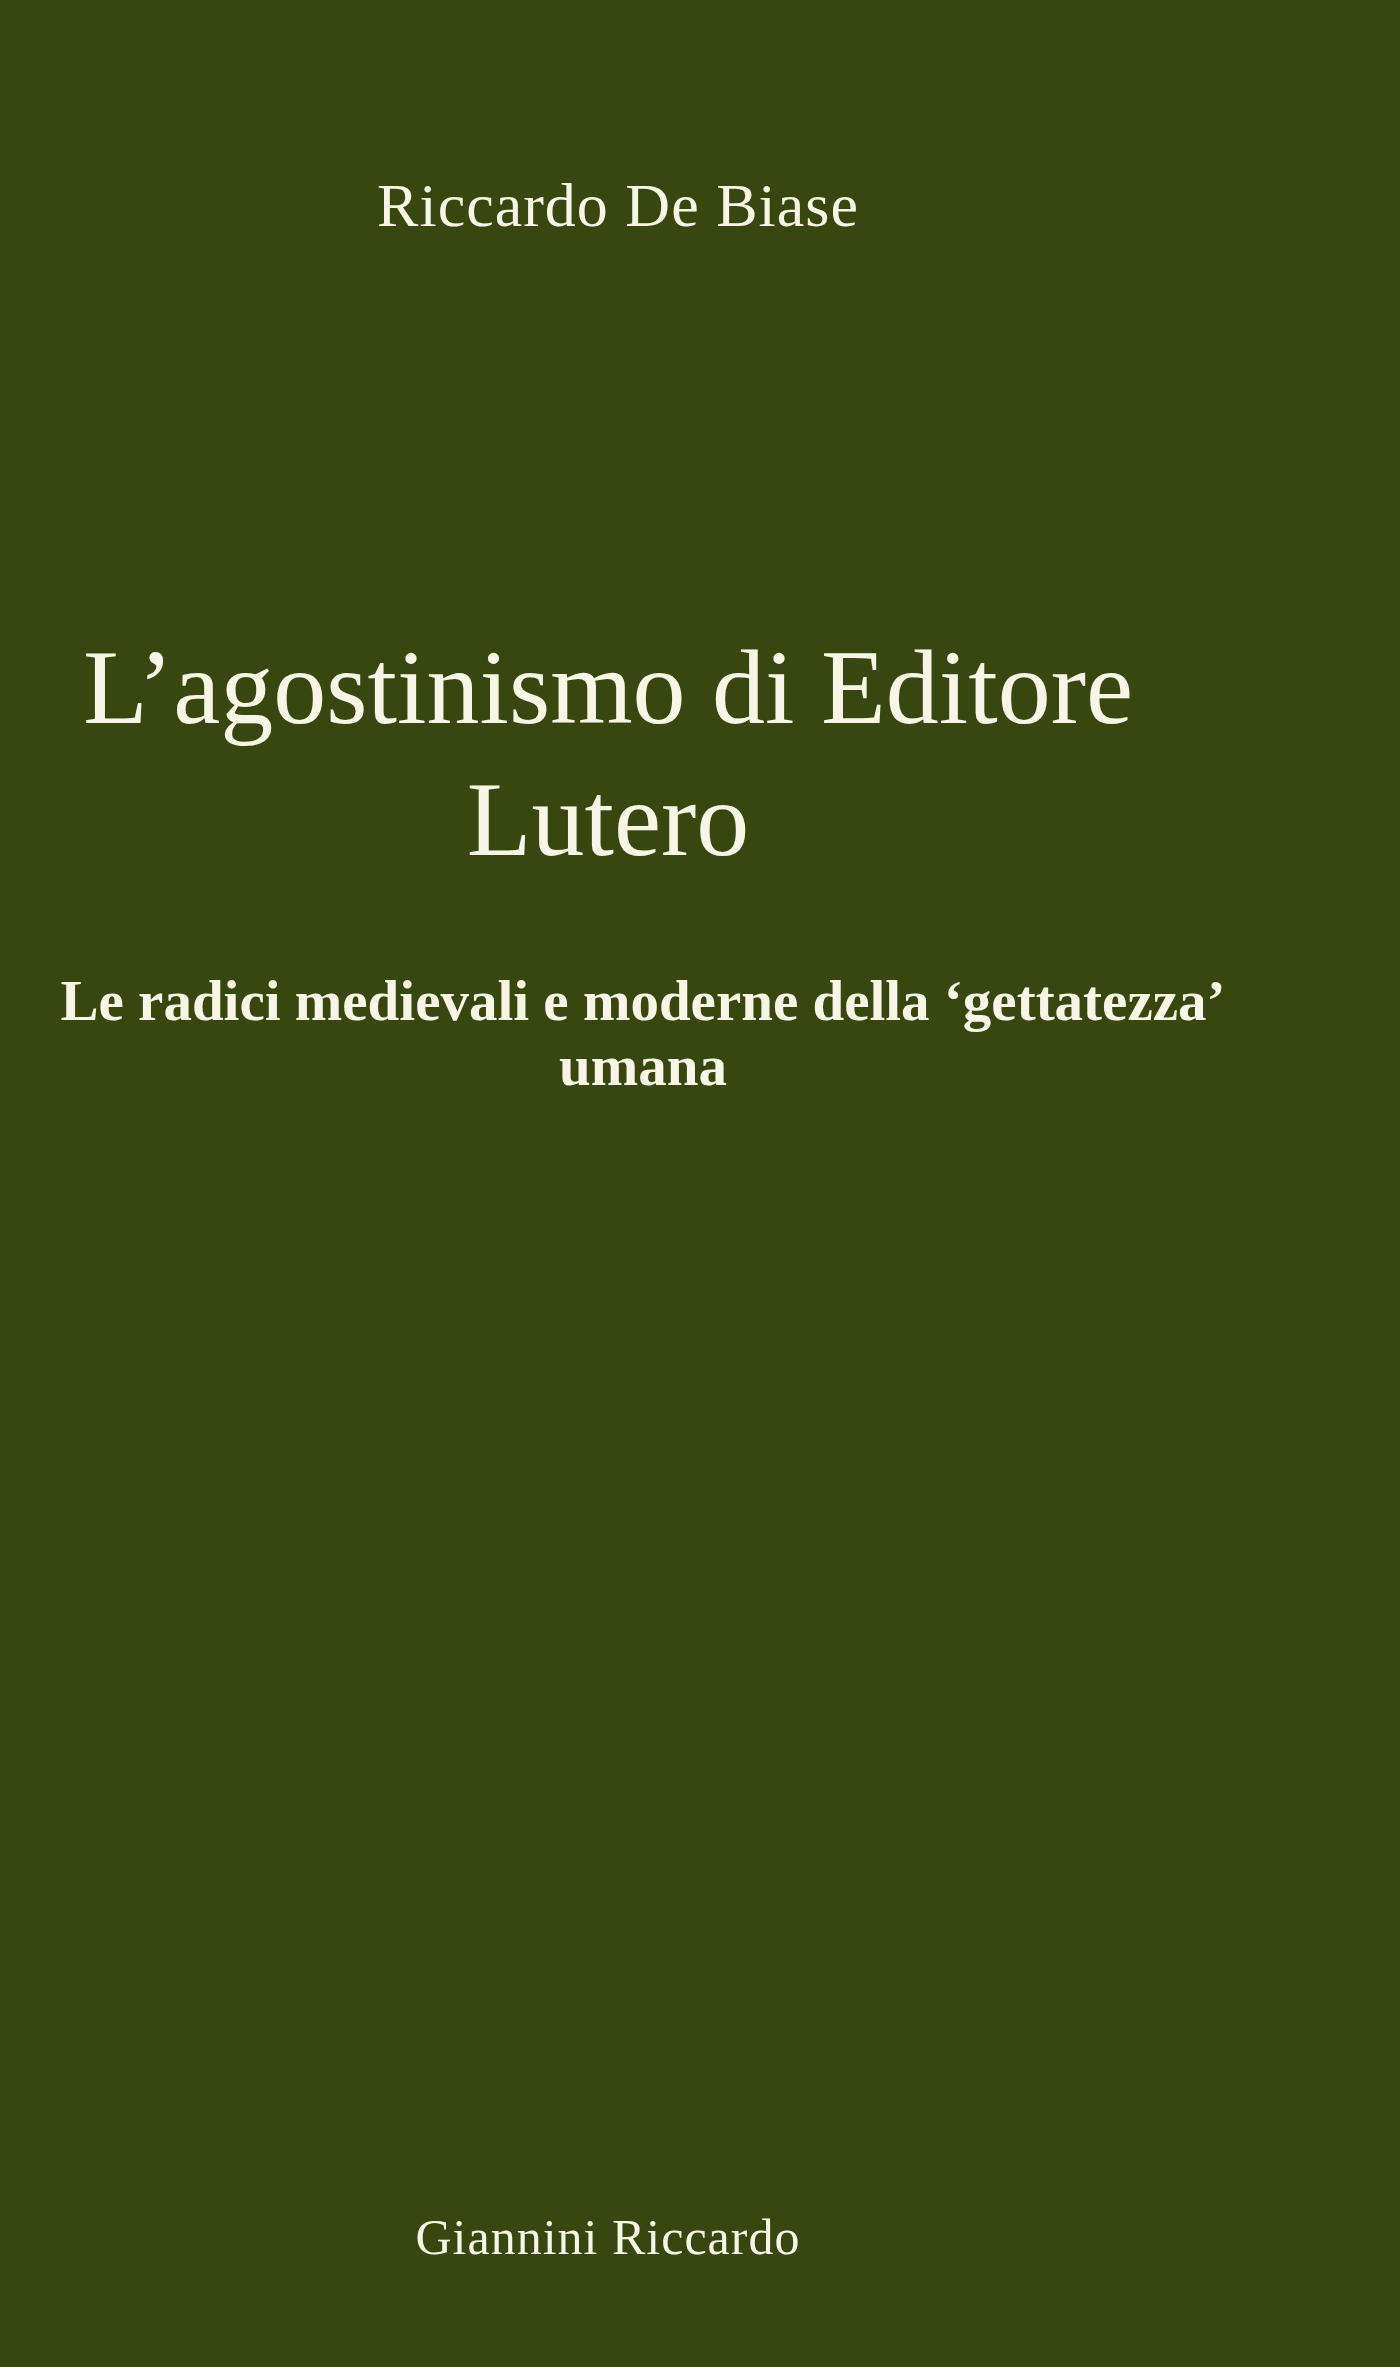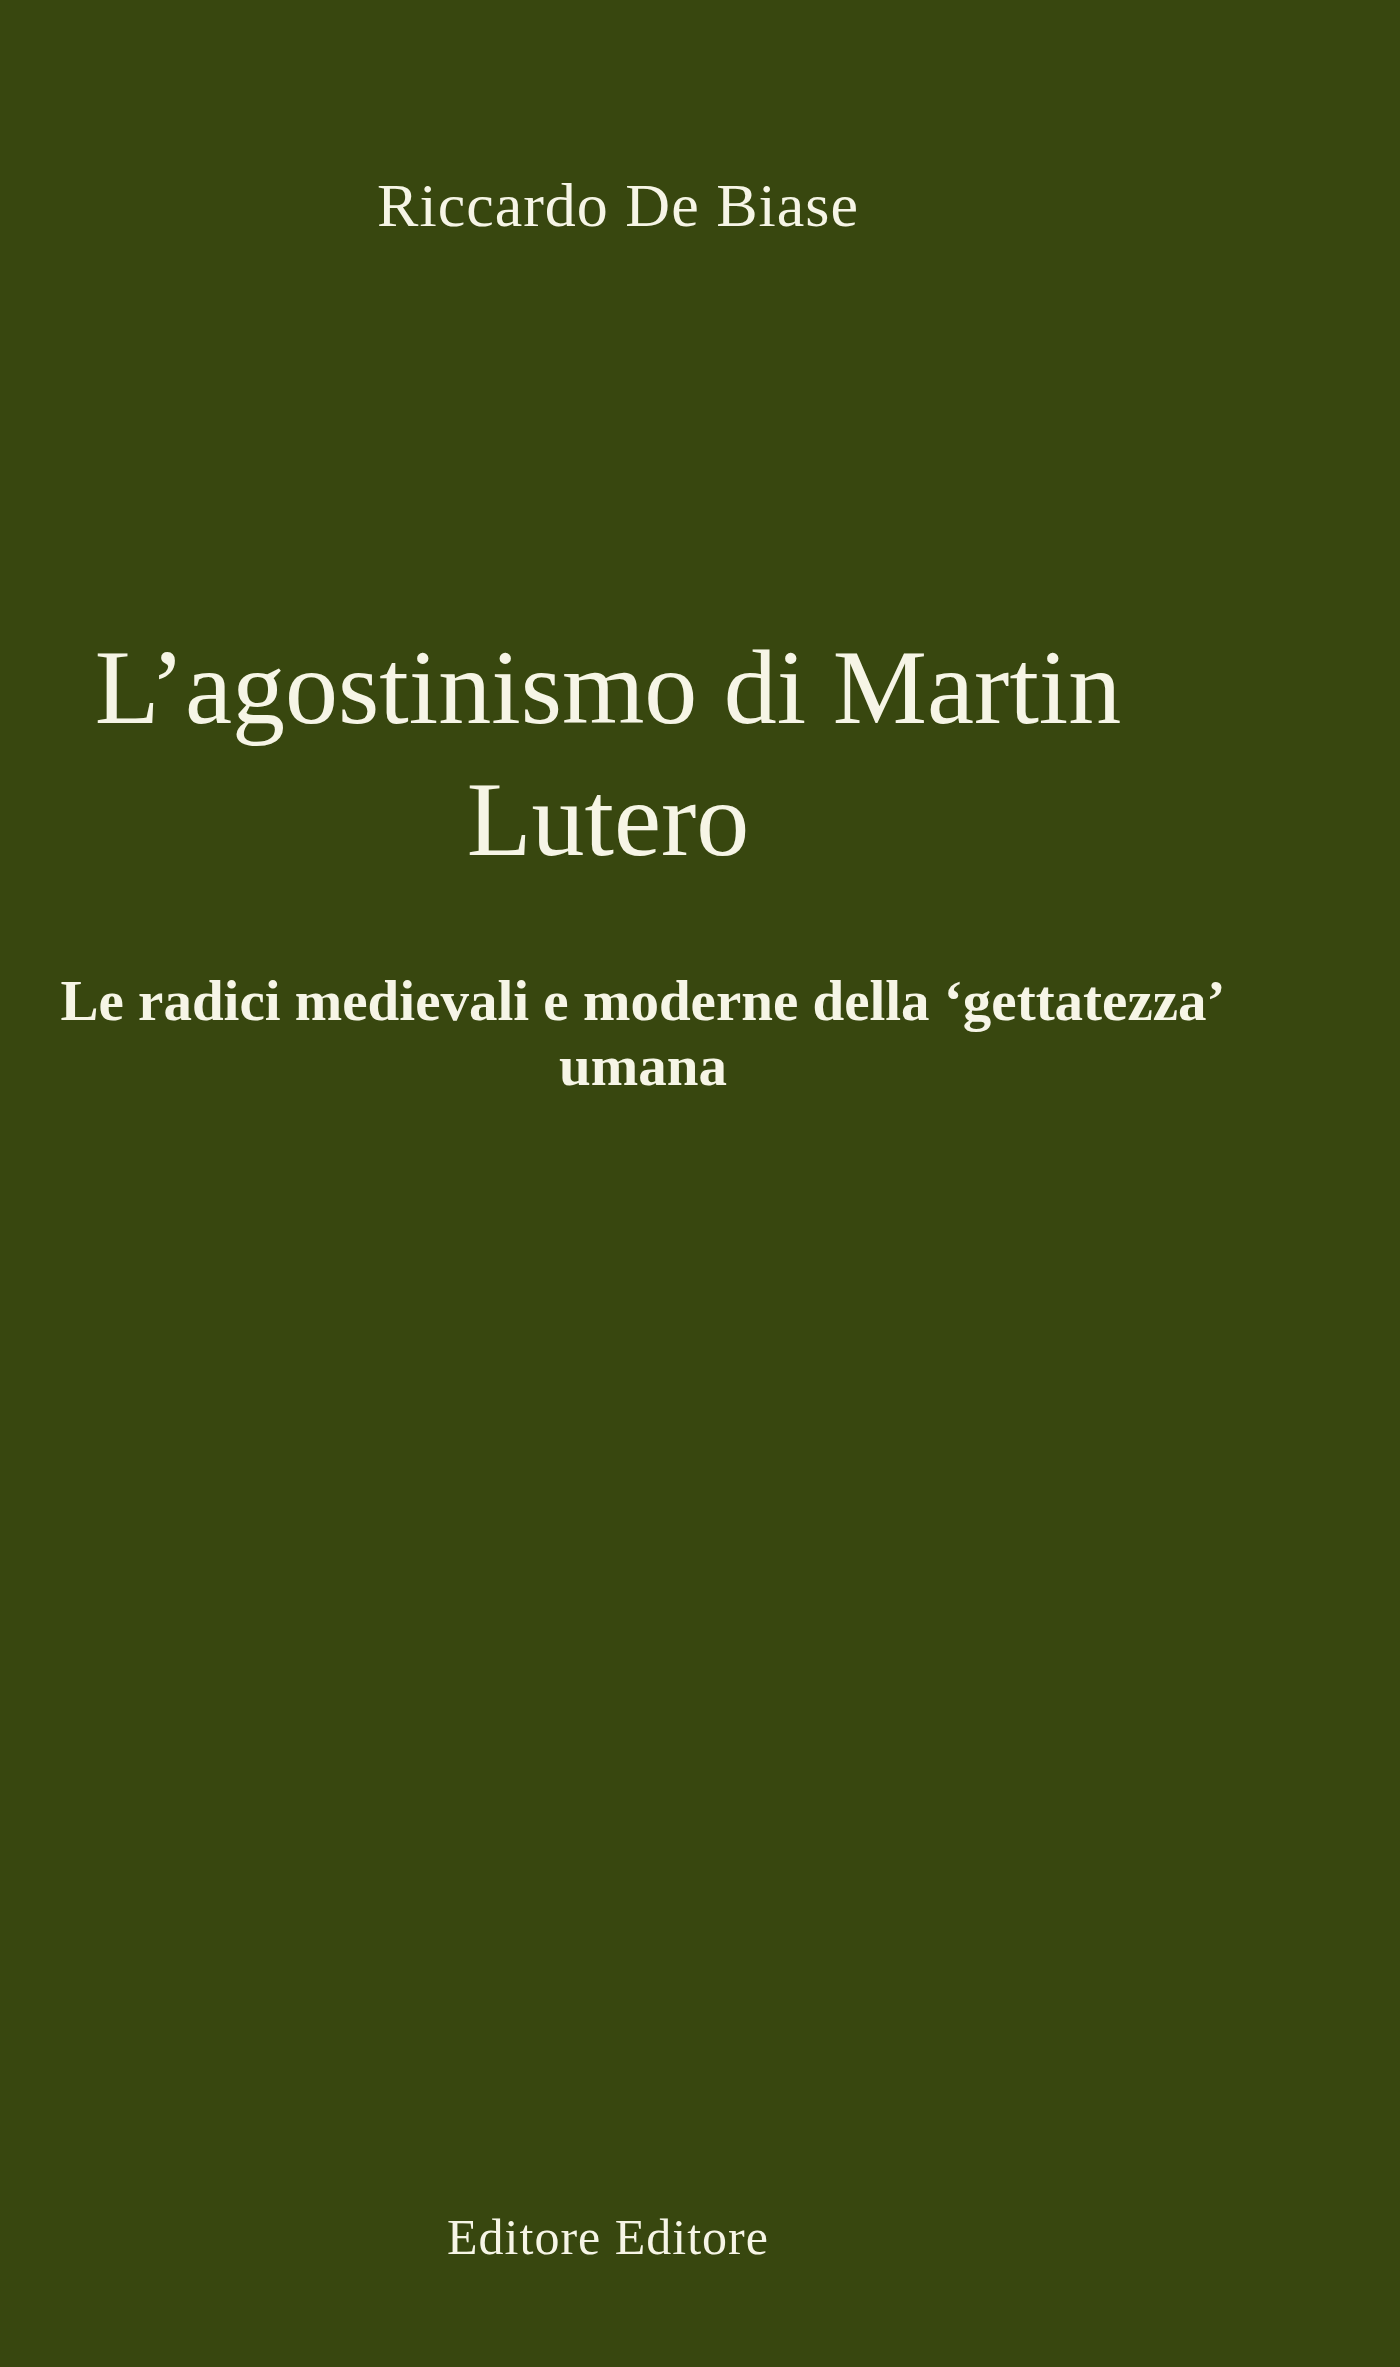--- a/index.html
+++ b/index.html
@@ -63,19 +63,19 @@
     letter-spacing:1px;
   }
 </style>
 </head>
 <body>
 
 <div class="cover">
   <div class="author">Riccardo De Biase</div>
 
   <div class="title">
-    <div>L’agostinismo di Martin Lutero</div>
+    <div>L’agostinismo di Editore Lutero</div>
   </div>
 
   <div class="subtitle">Le radici medievali e moderne della ‘gettatezza’ umana</div>
 
-  <div class="publisher">Editore Editore</div>
+  <div class="publisher">Giannini Riccardo</div>
 </div>
 
 </body></html>

